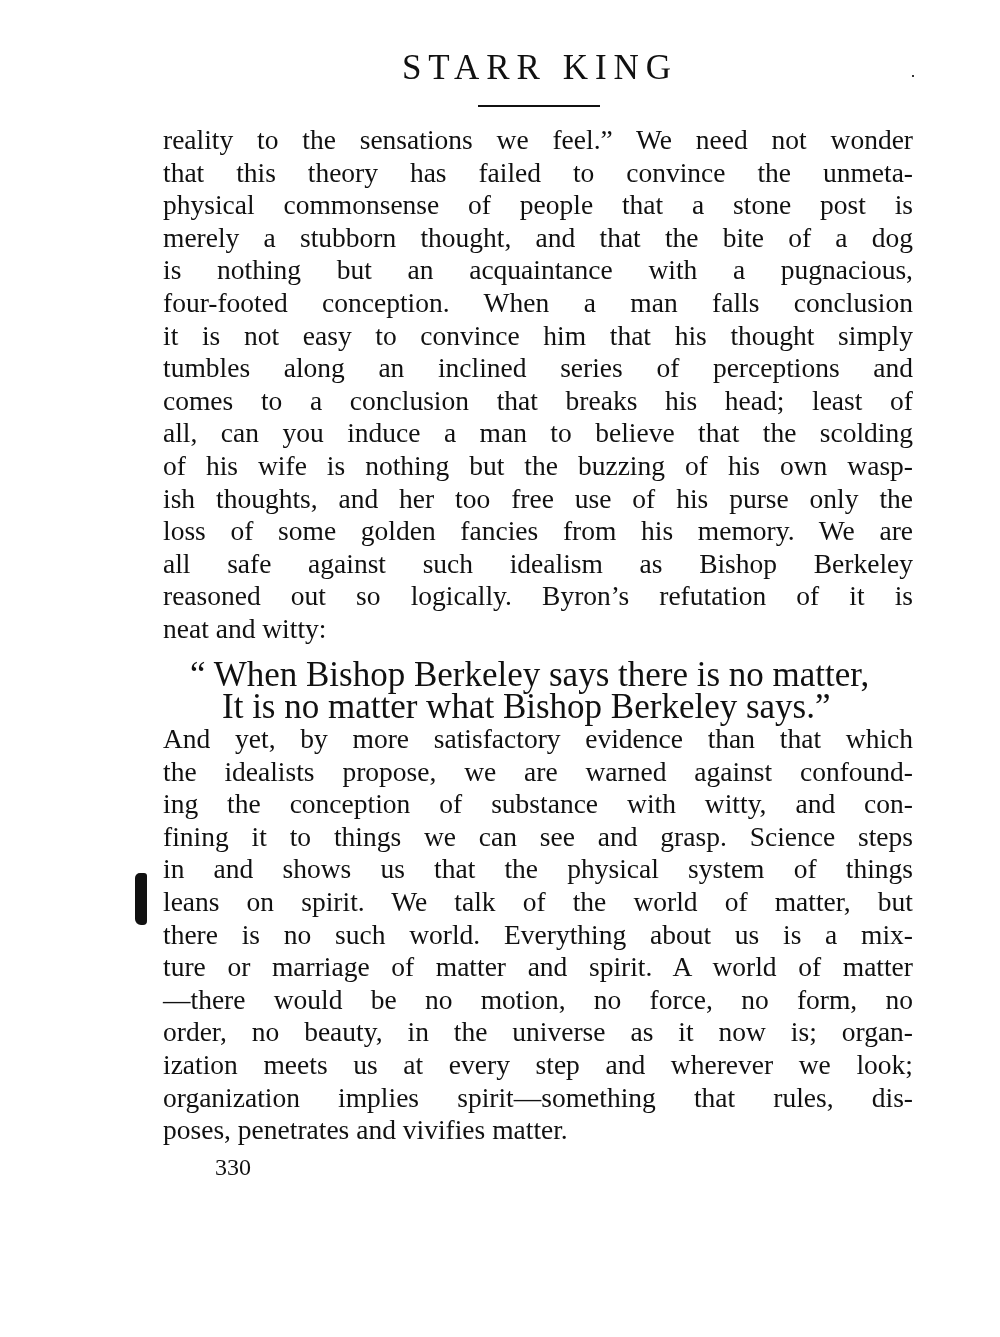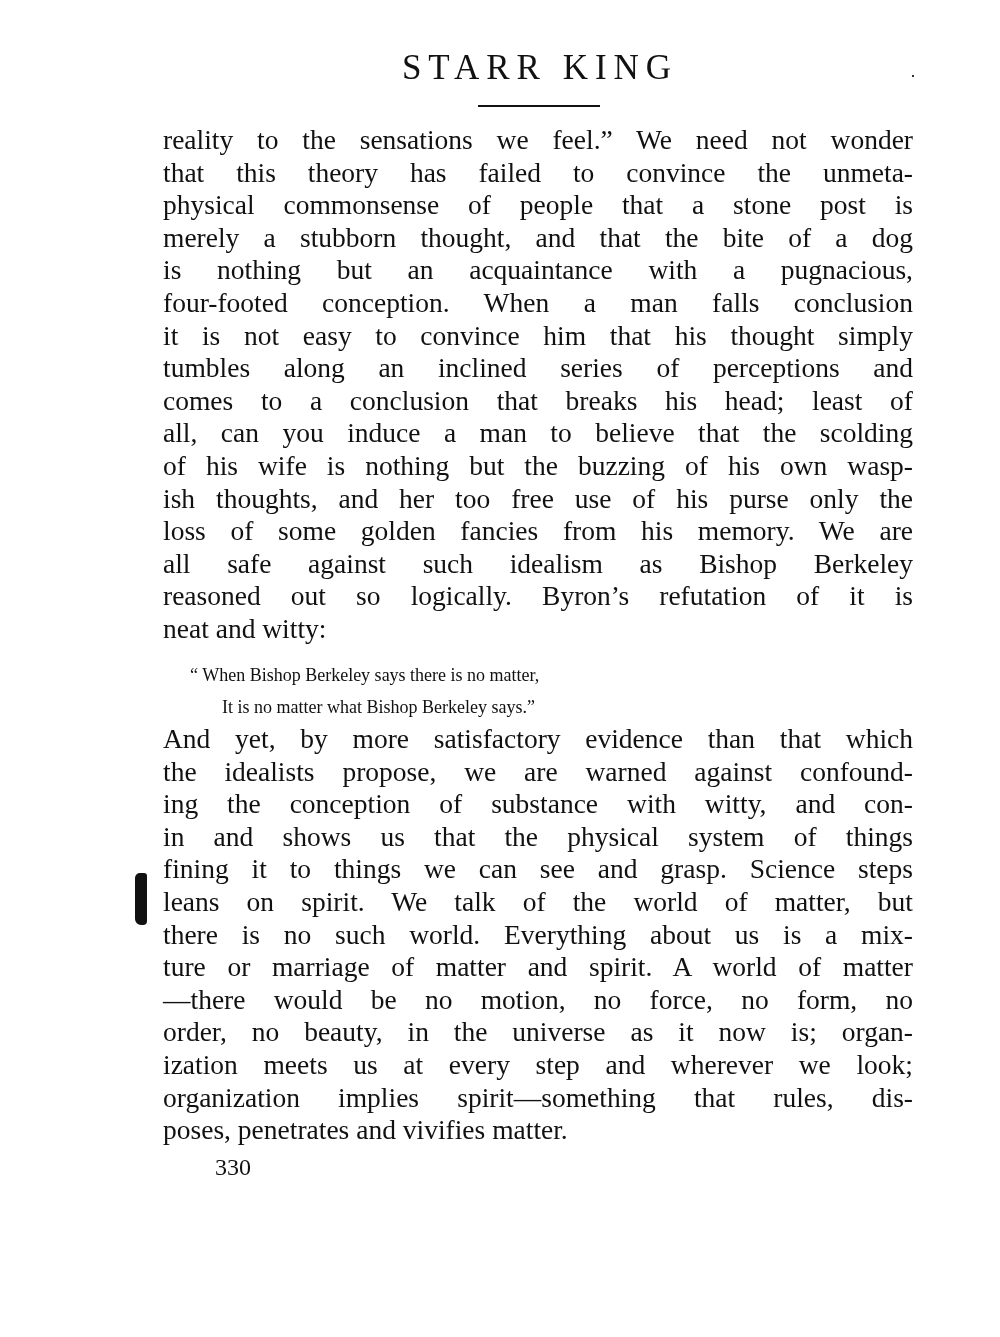--- a/index.html
+++ b/index.html
@@ -9,21 +9,21 @@
          font-family: "Liberation Serif", serif; font-size: 35px; letter-spacing: 7px; }
   .head-rule { position: absolute; top: 105px; left: 478px; width: 122px; height: 2px; background: #111; }
   .corner-dot { position: absolute; top: 75px; left: 912px; width: 2px; height: 2px; background: #333; }
   .text-block { position: absolute; left: 163px; width: 750px; font-family: "Liberation Serif", serif;
          font-size: 27.5px; line-height: 32.6px; }
   .line { display: block; white-space: nowrap; text-align: justify; text-align-last: justify; height: 32.6px; }
   .line.last { text-align-last: left; }
   #para1 { top: 124px; }
   #para2 { top: 723px; }
   .verse { position: absolute; left: 190px; top: 659px; font-family: "Liberation Serif", serif;
-         font-size: 18px; line-height: 32px; }
+         font-size: 35px; line-height: 32px; }
   .verse .vline { display: block; white-space: nowrap; }
   .verse .indent { padding-left: 32px; }
   .page-number { position: absolute; left: 215px; top: 1154px; font-family: "Liberation Serif", serif;
          font-size: 24px; }
   .scan-mark { position: absolute; left: 135px; top: 873px; width: 12px; height: 52px;
          background: #111; border-radius: 5px 3px 4px 6px; }
 </style>
 </head>
 <body>
 
@@ -52,22 +52,22 @@
 
 <div class="verse">
   <span class="vline">“ When Bishop Berkeley says there is no matter,</span>
   <span class="vline indent">It is no matter what Bishop Berkeley says.”</span>
 </div>
 
 <div id="para2" class="text-block">
     <span class="line">And yet, by more satisfactory evidence than that which</span>
     <span class="line">the idealists propose, we are warned against confound-</span>
     <span class="line">ing the conception of substance with witty, and con-</span>
+    <span class="line">fining it to things we can see and grasp. Science steps</span>
     <span class="line">in and shows us that the physical system of things</span>
-    <span class="line">fining it to things we can see and grasp. Science steps</span>
     <span class="line">leans on spirit. We talk of the world of matter, but</span>
     <span class="line">there is no such world. Everything about us is a mix-</span>
     <span class="line">ture or marriage of matter and spirit. A world of matter</span>
     <span class="line">—there would be no motion, no force, no form, no</span>
     <span class="line">order, no beauty, in the universe as it now is; organ-</span>
     <span class="line">ization meets us at every step and wherever we look;</span>
     <span class="line">organization implies spirit—something that rules, dis-</span>
     <span class="line last">poses, penetrates and vivifies matter.</span>
   </div>
 

